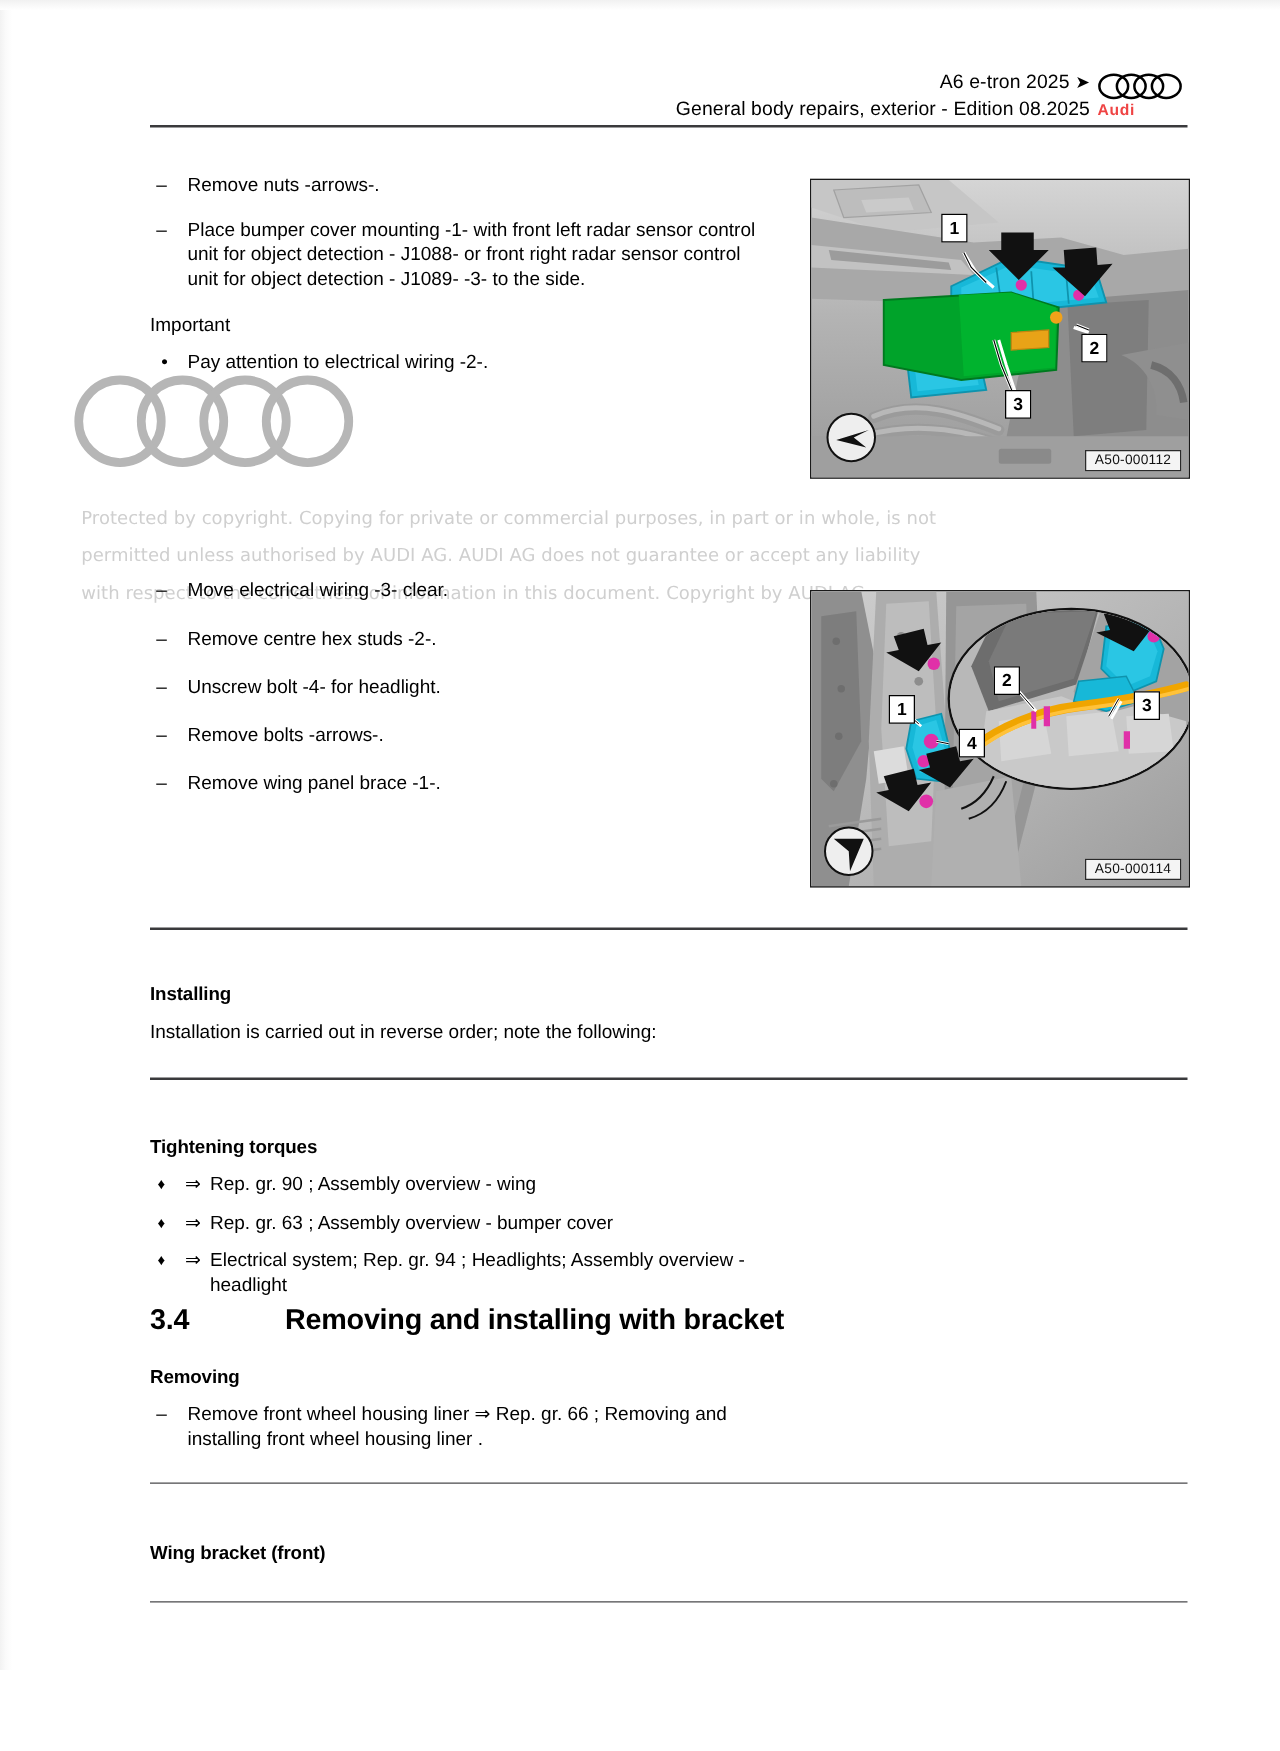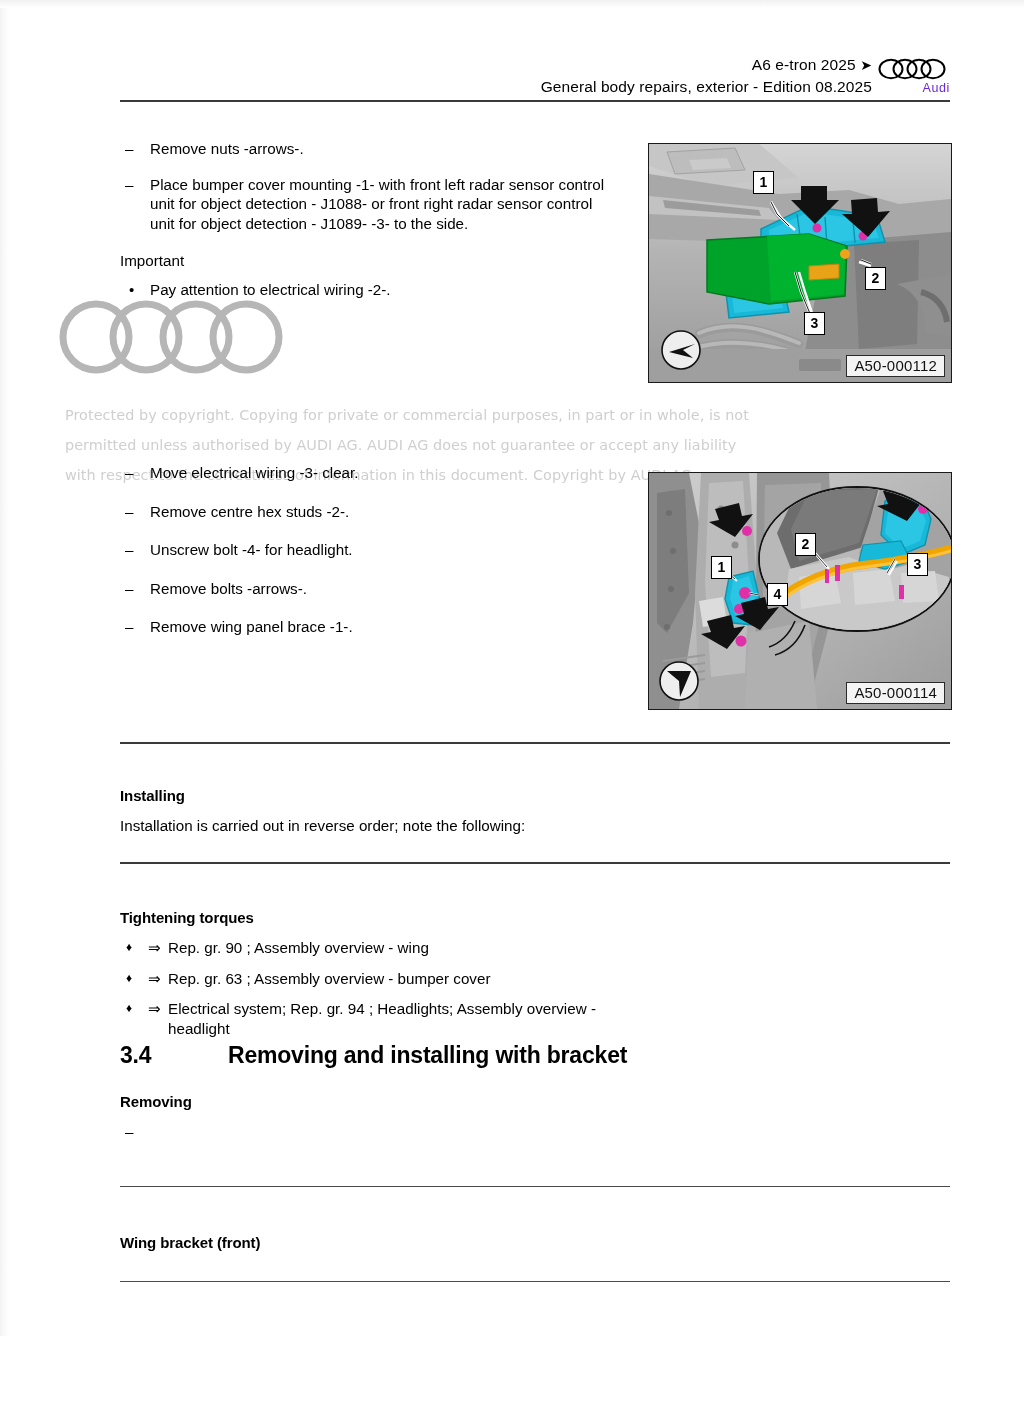--- a/index.html
+++ b/index.html
@@ -56,25 +56,25 @@
 
   .audi-logo {
     position: absolute;
     right: 0;
     top: 4px;
     width: 72px;
     height: 42px;
   }
   .audi-logo .rings { display: block; }
   .audi-word {
-    text-align: right;
+    text-align: left;
     font-size: 12.5px;
-    font-weight: 400;
+    font-weight: 700;
     letter-spacing: 0.6px;
-    color: #6d28d9;
+    color: #ef4444;
     margin-top: 1px;
   }
 
   .rule {
     position: absolute;
     left: 120px;
     width: 830px;
     height: 0;
     border-top: 2.2px solid #3a3a3c;
   }
@@ -140,21 +140,21 @@
     border: 1.6px solid #1a1a1a;
     background: #b9b9b9;
     overflow: hidden;
   }
   .fig-caption {
     position: absolute;
     right: 6px;
     bottom: 5px;
     background: #f4f4f4;
     border: 1.2px solid #2a2a2a;
-    font-size: 15px;
+    font-size: 11px;
     font-family: "Liberation Sans", sans-serif;
     color: #111;
     padding: 1px 7px 2px 7px;
     letter-spacing: 0.2px;
     margin-left: 45px;
   }
   .callout {
     position: absolute;
     background: #ffffff;
     border: 1.6px solid #000;
@@ -511,20 +511,21 @@
 
   <div class="txt h-section" style="left:120px; top:1042px;">
     <span class="num">3.4</span><span>Removing and installing with bracket</span>
   </div>
 
   <div class="txt h-bold" style="left:120px; top:1093px;">Removing</div>
 
   <div class="txt body-list" style="left:120px; top:1122px; width:490px;">
     <div class="li">
       <span class="marker dash">–</span>
+      <span>Remove front wheel housing liner ⇒  Rep. gr.  66 ; Removing and installing front wheel housing liner .</span>
     </div>
   </div>
 
   <div class="rule thin" style="top:1186px;"></div>
 
   <div class="txt h-bold" style="left:120px; top:1234px;">Wing bracket (front)</div>
 
   <div class="rule thin" style="top:1281px;"></div>
 
   <div class="footer-rule"></div>

